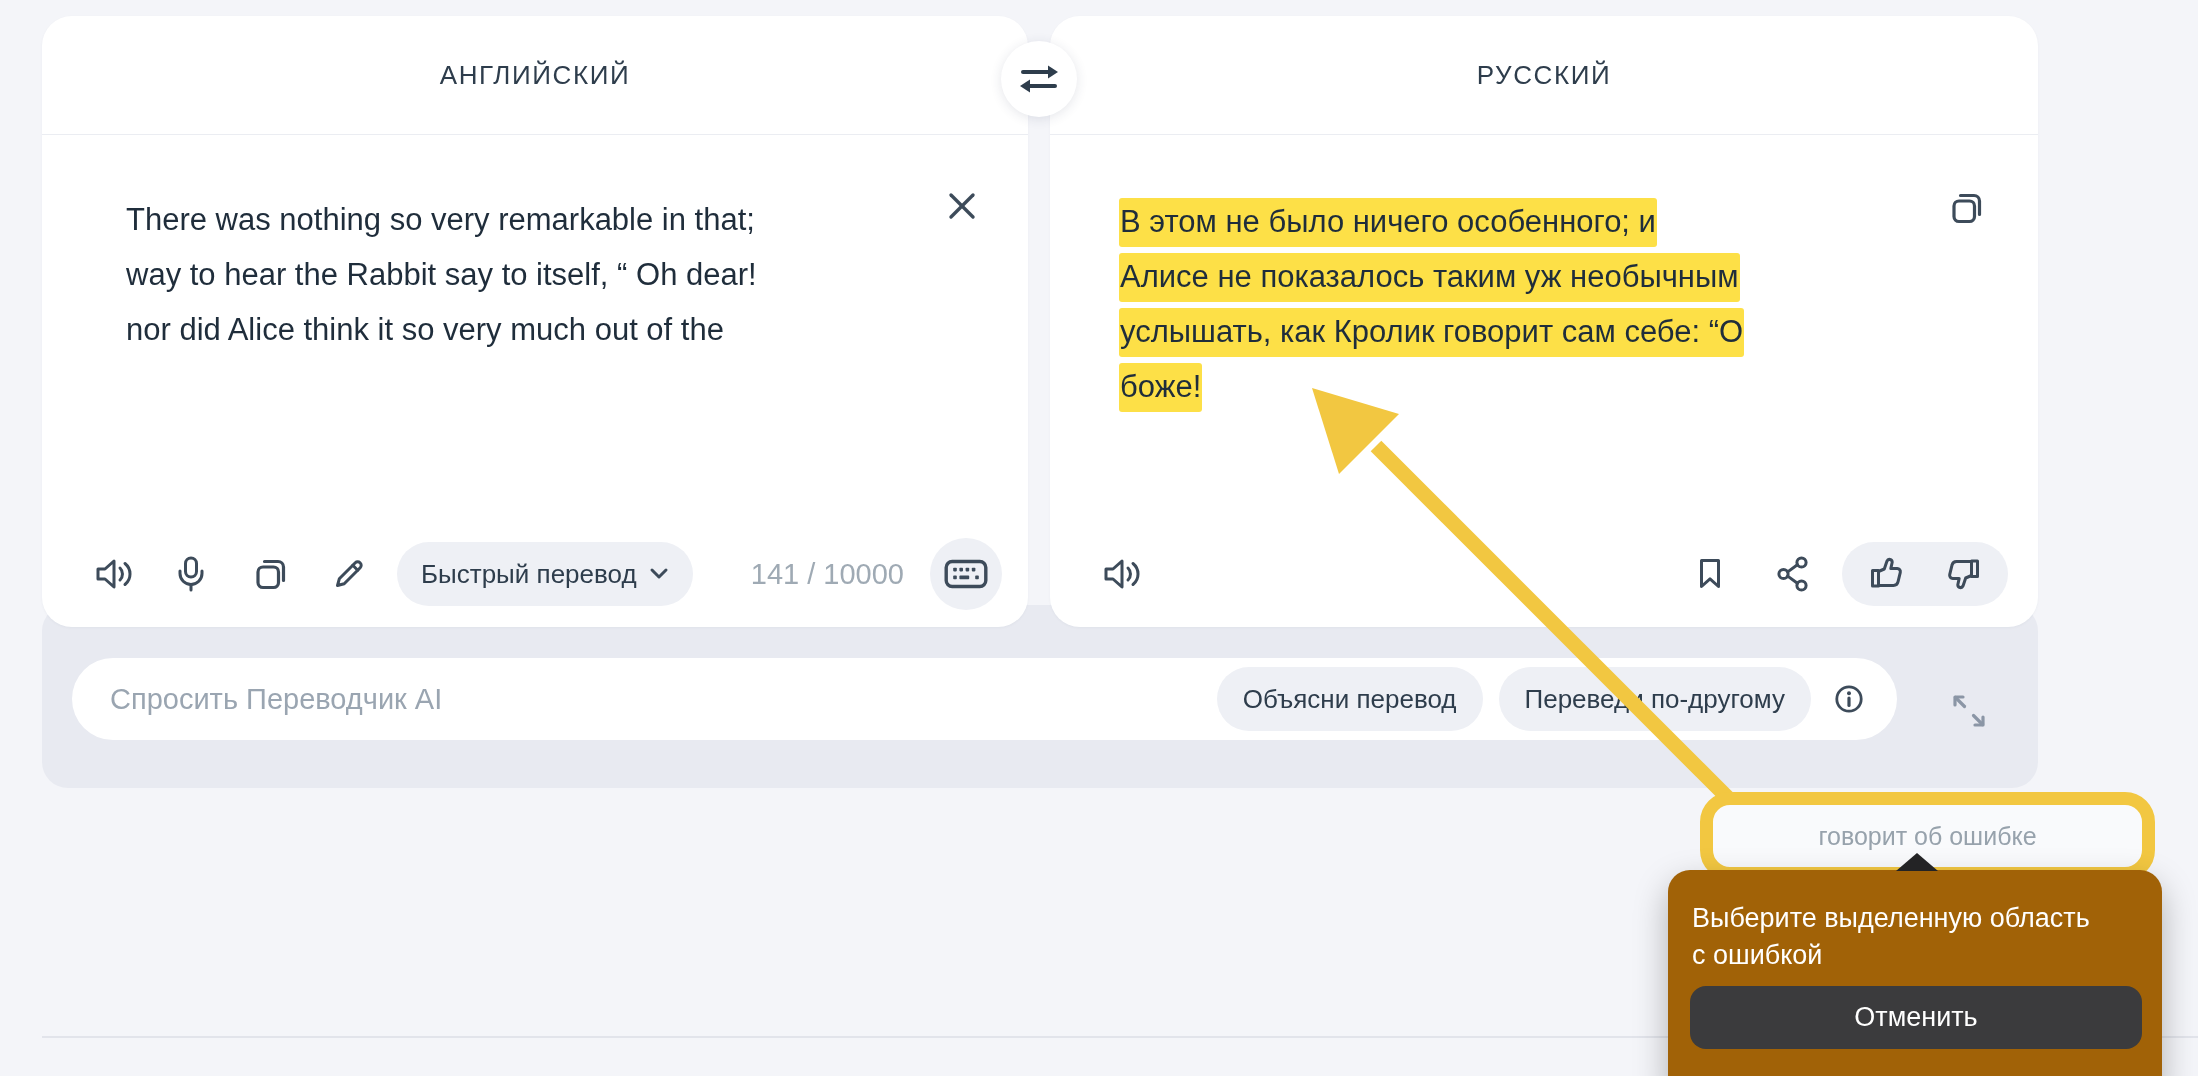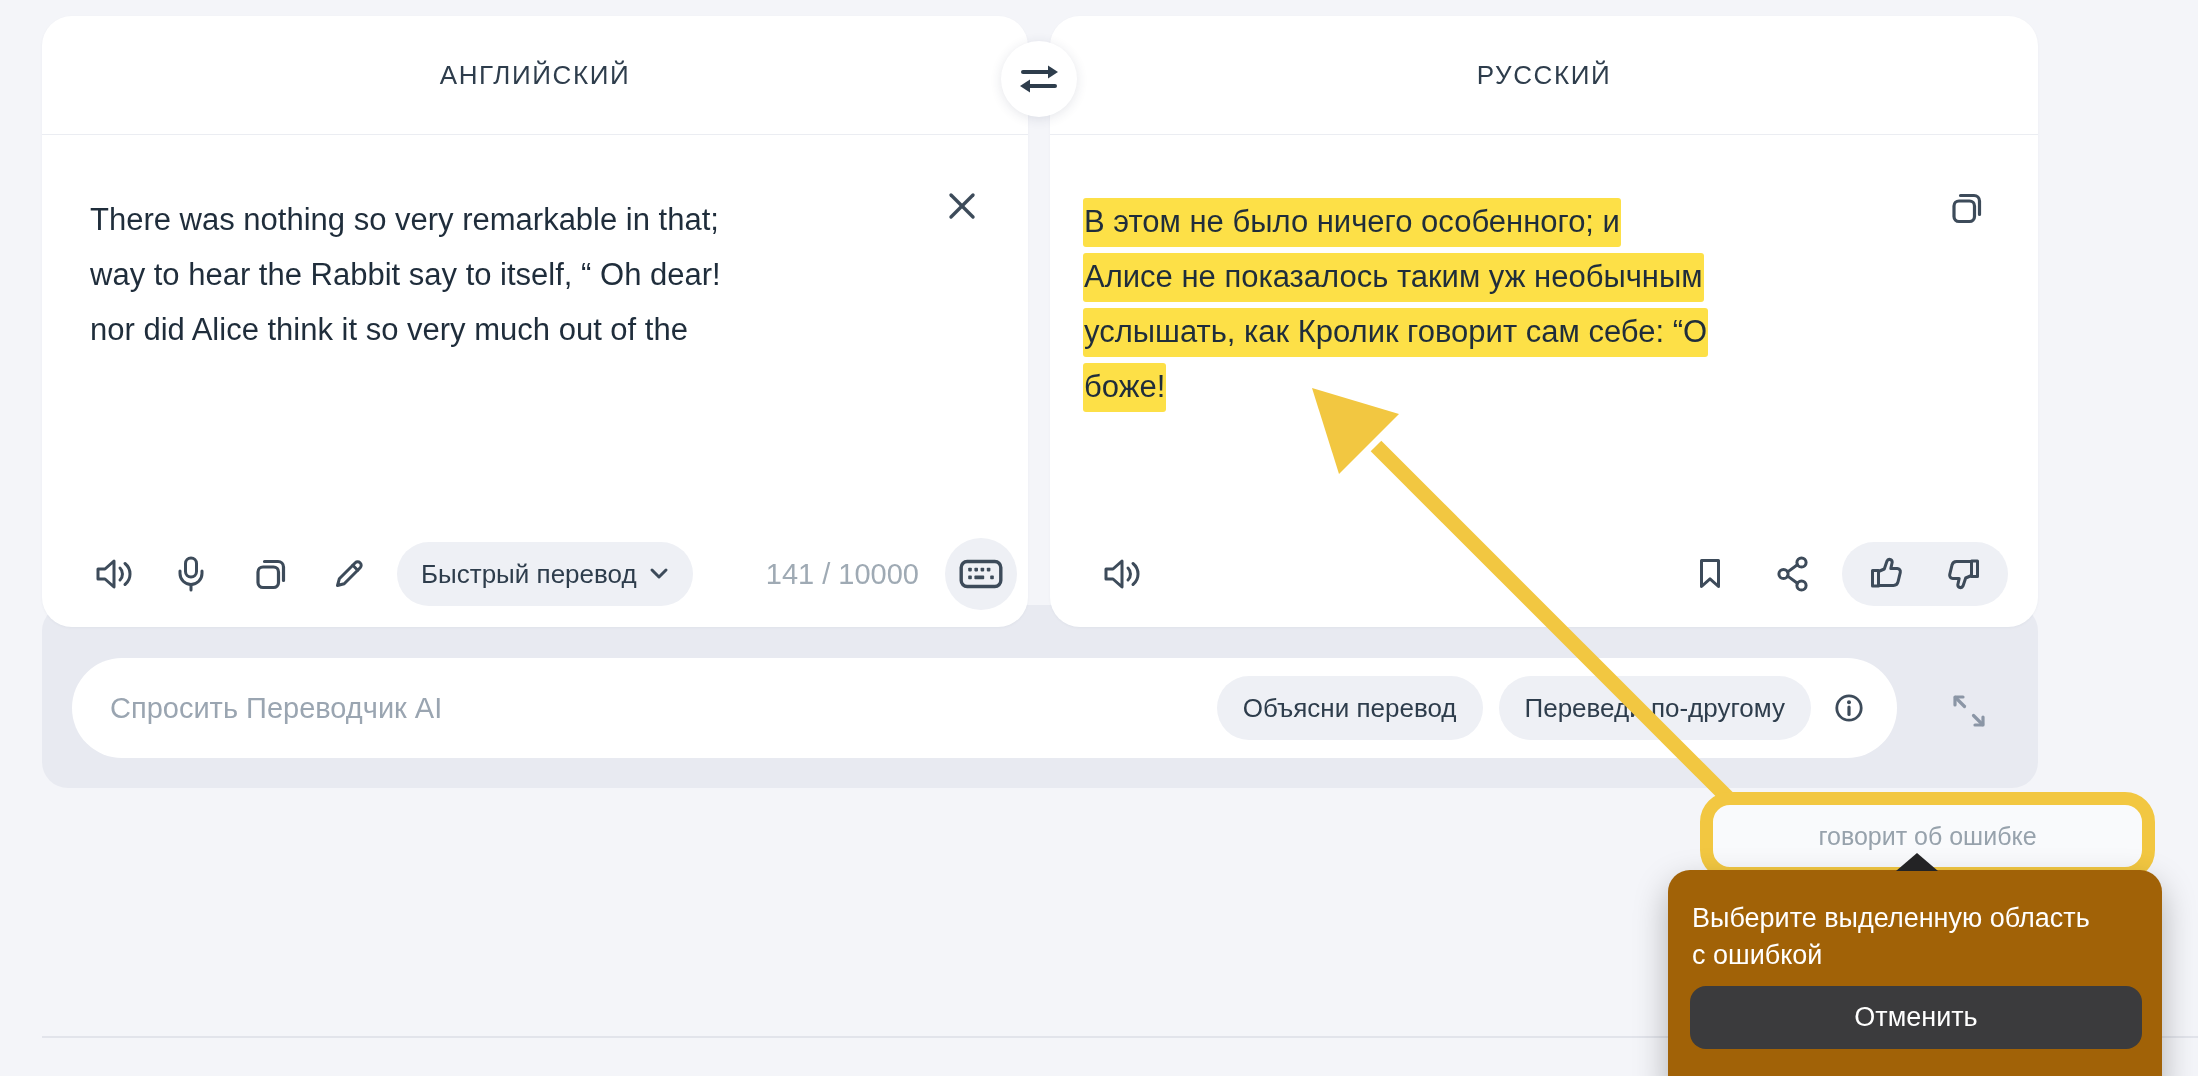--- a/index.html
+++ b/index.html
@@ -20,50 +20,50 @@
   .lang-label{font-size:26px;letter-spacing:1.6px;color:#2e3d4c;font-weight:500;cursor:pointer;}
 
   .swap-btn{position:absolute;left:1001px;top:41px;width:76px;height:76px;border-radius:50%;
             background:#fff;z-index:2;display:flex;align-items:center;justify-content:center;
             box-shadow:0 2px 12px rgba(40,50,80,.12);cursor:pointer;}
 
   
   .text-area{position:absolute;top:134px;left:0;right:0;}
   .panel.left  .text-area{padding:46px 100px 0 48px;}
   .panel.right .text-area{padding:48px 60px 0 33px;}
-  .tline{margin-bottom:6px;}
+  .tline{margin-bottom:6px;margin-left:36px;}
   .src-line-text{display:inline-block;font-size:31px;line-height:37px;padding:5px 0 7px;color:#1f2d3b;}
   .hl{display:inline-block;font-size:31px;line-height:37px;padding:5px 1px 7px;color:#1f2d3b;
       background:#fde047;border-radius:3px;cursor:pointer;}
 
   .clear-btn{position:absolute;top:168px;right:44px;width:44px;height:44px;display:flex;
              align-items:center;justify-content:center;cursor:pointer;z-index:2;}
   .copy-top-btn{position:absolute;top:170px;right:50px;width:44px;height:44px;display:flex;
              align-items:center;justify-content:center;cursor:pointer;z-index:2;}
 
   
   .toolbar{position:absolute;left:48px;top:522px;height:72px;display:flex;align-items:center;}
-  .panel.left  .toolbar{right:11px;}
+  .panel.left  .toolbar{right:26px;}
   .panel.right .toolbar{right:30px;}
   .icon-btn{width:44px;height:44px;display:flex;align-items:center;justify-content:center;cursor:pointer;flex:0 0 auto;}
   .tb-gap{margin-right:35px;}
   .mode-pill{margin-left:26px;height:64px;border-radius:32px;background:#eef0f5;display:flex;
              align-items:center;padding:0 24px;cursor:pointer;}
   .mode-pill span{font-size:26px;color:#2e3d4c;margin-right:12px;white-space:nowrap;}
   .spacer{flex:1;}
   .char-counter{font-size:29px;color:#9faab4;margin-right:26px;white-space:nowrap;}
   .kb-btn{width:72px;height:72px;border-radius:50%;background:#eef0f5;display:flex;
           align-items:center;justify-content:center;cursor:pointer;flex:0 0 auto;}
   .thumbs-pill{height:64px;border-radius:32px;background:#eef0f5;display:flex;align-items:center;
                padding:0 22px;gap:34px;flex:0 0 auto;}
 
   
   .ask-bar{position:absolute;left:42px;top:605px;width:1996px;height:183px;background:#e8eaf1;
            border-radius:26px;z-index:0;}
-  .ask-input-wrap{position:absolute;left:30px;top:53px;width:1825px;height:100px;background:#fff;
+  .ask-input-wrap{position:absolute;left:30px;top:53px;width:1825px;height:82px;background:#fff;
                   border-radius:50px;display:flex;align-items:center;}
   .ask-input{flex:1;min-width:0;border:none;outline:none;background:transparent;
              font-family:"Liberation Sans",sans-serif;font-size:29px;color:#1f2d3b;padding-left:38px;}
   .ask-input::placeholder{color:#9aa5b1;}
   .chip{height:64px;border-radius:32px;background:#eef0f5;display:flex;align-items:center;
         padding:0 26px;font-size:26px;color:#2e3d4c;margin-left:16px;white-space:nowrap;cursor:pointer;flex:0 0 auto;}
   .info-btn{width:44px;height:44px;display:flex;align-items:center;justify-content:center;
             margin:0 26px 0 16px;cursor:pointer;flex:0 0 auto;}
   .expand-btn{position:absolute;right:46px;top:83px;width:46px;height:46px;display:flex;
               align-items:center;justify-content:center;cursor:pointer;}

